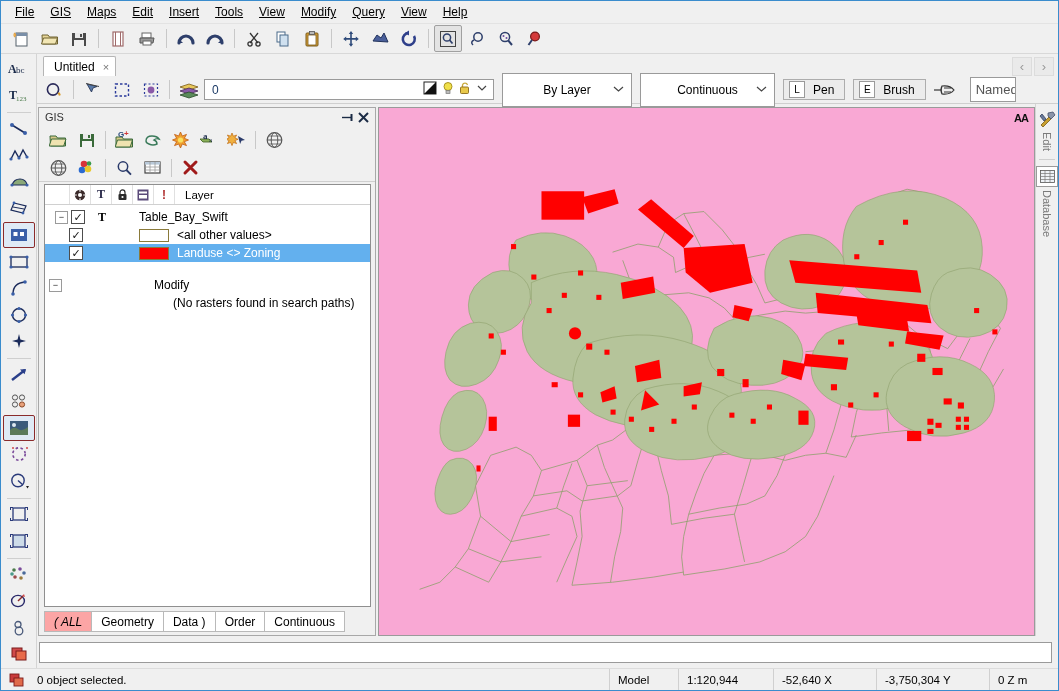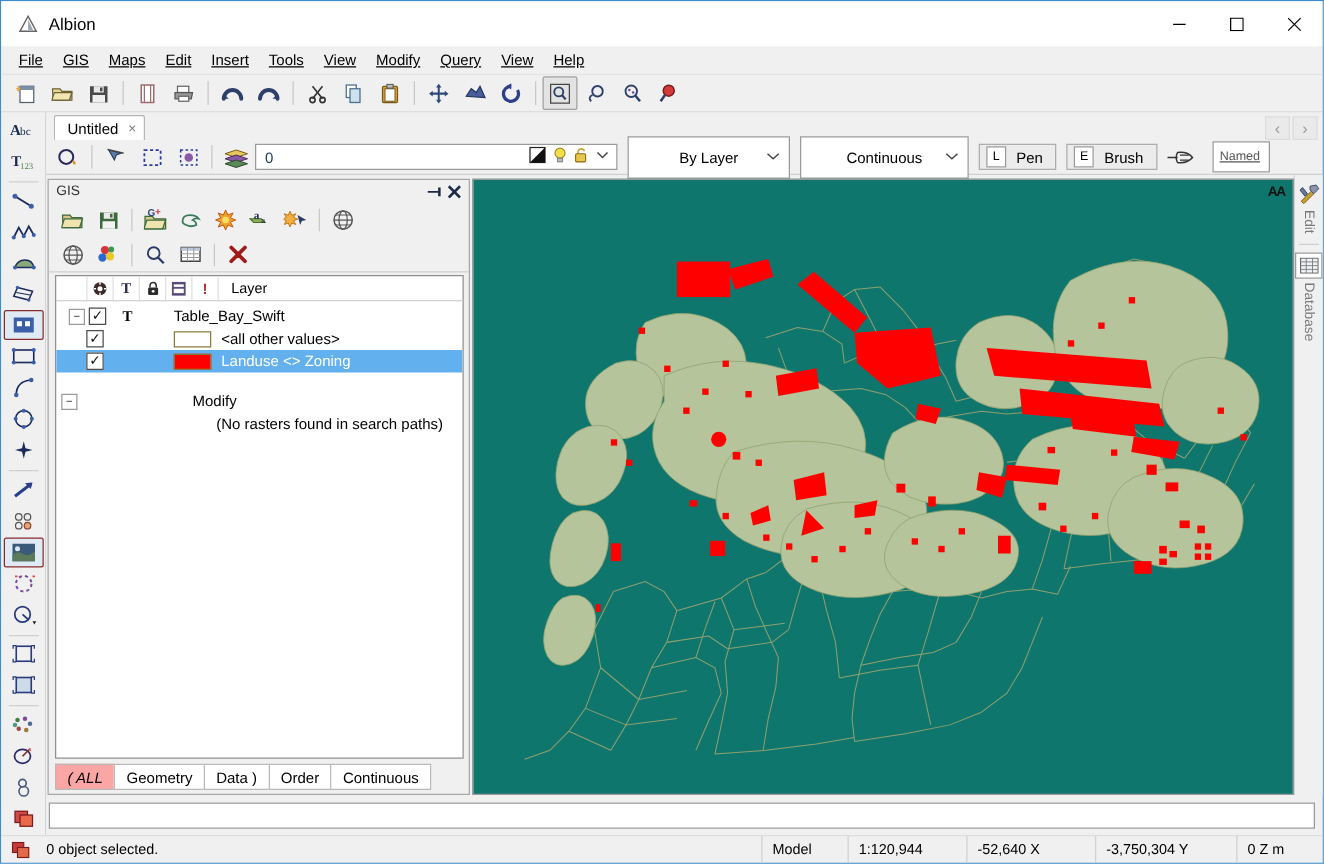--- a/index.html
+++ b/index.html
@@ -111,22 +111,22 @@
     height:21px;border:1px solid #adadad;background:#ececec;
     display:flex;align-items:center;gap:8px;padding:0 10px 0 5px;
     margin-left:6px;font-size:12px;box-sizing:border-box;
   }
   .keycap{
     width:14px;height:15px;border:1px solid #9a9a9a;background:#fff;
     display:flex;align-items:center;justify-content:center;font-size:10px;
   }
   .named-box{
     height:25px;flex:0 0 46px;background:#fff;border:1px solid #9a9a9a;
-    display:flex;align-items:center;padding-left:5px;font-size:10px;
-    color:#555;margin-left:4px;box-sizing:border-box;overflow:hidden;text-decoration:underline;
+    display:flex;align-items:center;padding-left:5px;font-size:13px;
+    color:#555;margin-left:4px;box-sizing:border-box;overflow:hidden;
   }
   
   .workarea{flex:1 1 auto;display:flex;min-height:0;background:#f0f0f0;}
   
   .gispanel{
     width:338px;flex:0 0 auto;background:#f0f0f0;
     display:flex;flex-direction:column;
     border:1px solid #a8a8a8;margin:3px 0 0 1px;box-sizing:border-box;
   }
   .gis-title{
@@ -184,21 +184,21 @@
     margin:4px 0 3px 5px;
   }
   .ptab{
     display:flex;align-items:center;padding:0 9px;font-size:12px;
     background:#fff;border:1px solid #b9b9b9;border-right:none;
   }
   .ptab:last-child{border-right:1px solid #b9b9b9;}
   .ptab.active{background:#fca5a5;font-style:italic;}
   
   .mapwrap{
-    flex:1 1 auto;margin:3px 0 0 2px;background:#0f766e;border:1px solid #9a9a9a;
+    flex:1 1 auto;margin:3px 0 0 2px;background:#f9a8d4;border:1px solid #9a9a9a;
     position:relative;min-width:0;box-sizing:border-box;overflow:hidden;padding-left:20px;
   }
   .map-aa{
     position:absolute;top:4px;right:6px;font-size:11px;font-weight:bold;
     letter-spacing:-1px;color:#111;
   }
   .mapsvg{position:absolute;inset:0;width:100%;height:100%;}
   
   .rightdock{
     width:22px;flex:0 0 auto;background:#f0f0f0;display:flex;flex-direction:column;
@@ -236,47 +236,20 @@
   .sb-cell.w2{min-width:78px;}
   .sb-cell.w3{min-width:86px;}
   .sb-cell.w4{min-width:96px;}
   .sb-cell.w5{min-width:52px;}
 </style>
 </head>
 <body>
 
 <div class="window">
 
-  <div class="titlebar">
-    <div class="app-icon">
-      <svg width="17" height="17" viewBox="0 0 17 17">
-        <polygon points="8.5,2 15,14 2,14" fill="none" stroke="#666" stroke-width="1.2"></polygon>
-        <polygon points="8.5,4.5 12.5,13 8.5,13" fill="#9aa7b4"></polygon>
-      </svg>
-    </div>
-    <div class="title-text">Albion</div>
-    <div class="win-controls">
-      <div class="win-btn">
-        <svg width="11" height="11" viewBox="0 0 11 11">
-            <line x1="0.5" y1="5.5" x2="10.5" y2="5.5" stroke="#000" stroke-width="1"></line>
-          </svg>
-      </div>
-      <div class="win-btn">
-        <svg width="11" height="11" viewBox="0 0 11 11">
-            <rect x="0.5" y="0.5" width="10" height="10" fill="none" stroke="#000" stroke-width="1"></rect>
-          </svg>
-      </div>
-      <div class="win-btn close">
-        <svg width="11" height="11" viewBox="0 0 11 11">
-            <line x1="0.5" y1="0.5" x2="10.5" y2="10.5" stroke="currentColor" stroke-width="1"></line>
-            <line x1="10.5" y1="0.5" x2="0.5" y2="10.5" stroke="currentColor" stroke-width="1"></line>
-          </svg>
-      </div>
-    </div>
-  </div>
 
   <div class="menubar">
     <div class="menu-item"><u>File</u></div>
     <div class="menu-item"><u>GIS</u></div>
     <div class="menu-item"><u>Maps</u></div>
     <div class="menu-item"><u>Edit</u></div>
     <div class="menu-item"><u>Insert</u></div>
     <div class="menu-item"><u>Tools</u></div>
     <div class="menu-item"><u>View</u></div>
     <div class="menu-item"><u>Modify</u></div>

